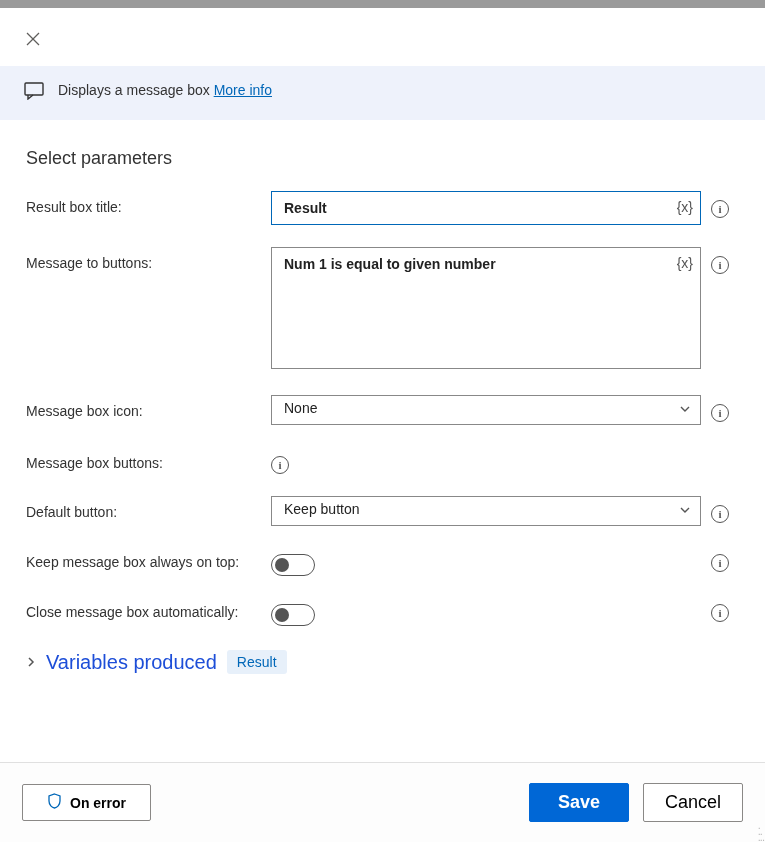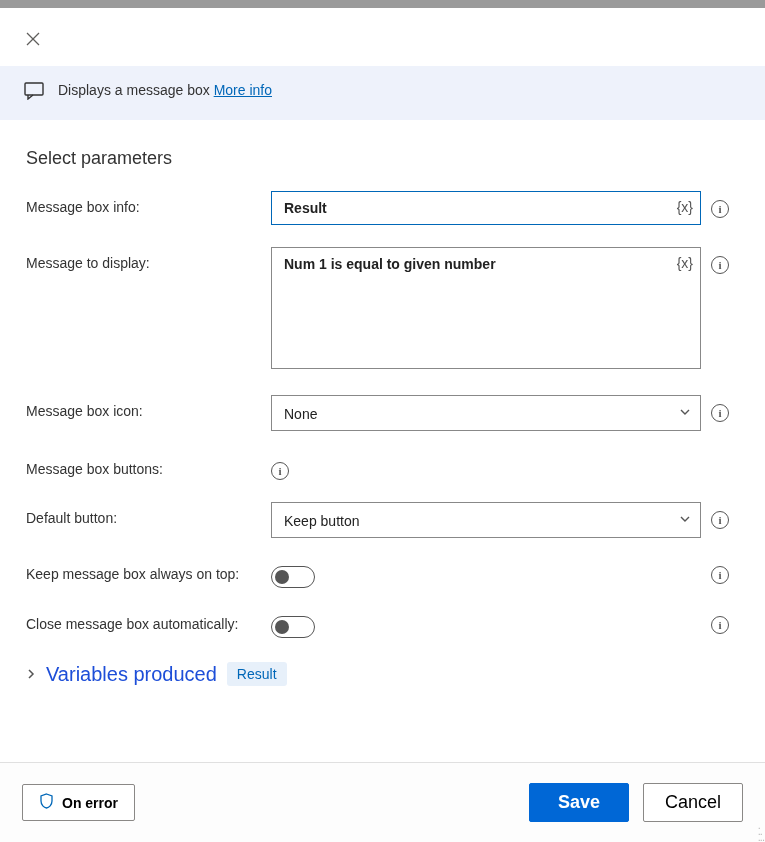--- a/index.html
+++ b/index.html
@@ -12,36 +12,36 @@
   .banner-icon { color: #333; }
   .banner-text { font-size: 14px; color: #333; }
   .banner-link { color: #0067b8; text-decoration: underline; cursor: pointer; }
   .section { padding: 28px 26px 8px 26px; }
   .section-title { font-size: 18px; color: #333; margin-bottom: 22px; font-weight: 400; }
   .row { display: grid; grid-template-columns: 235px 1fr 28px; column-gap: 10px; align-items: flex-start; margin-bottom: 22px; }
   .label { font-size: 14px; color: #333; padding-top: 8px; }
   .input { width: 100%; border: 1px solid #888; font-size: 14px; padding: 8px 34px 8px 12px; color: #222; outline: none; background:#fff; }
   .input.active { border-color: #0067b8; }
   .textarea { width: 100%; min-height: 122px; border: 1px solid #888; font-size: 14px; font-weight:600; padding: 8px 34px 6px 12px; color: #222; resize: none; font-family: inherit; background:#fff;}
-  .select { width: 100%; border: 1px solid #888; font-size: 14px; padding: 10px 34px 8px 12px; color: #222; background: #fff; position: relative; cursor: pointer; }
+  .select { width: 100%; border: 1px solid #888; font-size: 14px; padding: 4px 34px 8px 12px; color: #222; background: #fff; position: relative; cursor: pointer; }
   .select-wrap { position: relative; }
   .chevron { position: absolute; right: 10px; top: 50%; transform: translateY(-50%); color: #555; pointer-events:none;}
   .input-wrap { position: relative; }
   .var-btn { position: absolute; right: 6px; top: 6px; font-size: 14px; color: #555; cursor: pointer; padding: 2px; user-select:none;}
   .info-btn { width: 18px; height: 18px; border: 1.3px solid #555; border-radius: 50%; display: flex; align-items: center; justify-content: center; font-size: 11px; font-weight:600; color: #555; margin-top: 9px; cursor: pointer; font-family: serif; }
   .toggle { width: 44px; height: 22px; border: 1px solid #555; border-radius: 11px; background: #fff; position: relative; cursor: pointer; margin-top:6px;}
   .toggle-knob { width: 14px; height: 14px; background: #555; border-radius: 50%; position: absolute; top: 3px; left: 3px; }
   .varprod { display: flex; align-items: center; gap: 10px; padding: 6px 26px 20px 26px; }
   .chevron-right { color: #555; font-size:13px;}
   .varprod-label { font-size: 20px; font-weight: 400; color: #1d4ed8; }
   .varprod-chip { background: #e7f0fa; color: #0067b8; padding: 4px 10px; border-radius: 3px; font-size: 14px; font-weight:500;}
   .footer { position: absolute; bottom: 0; left: 0; right: 0; border-top: 1px solid #e0e0e0; padding: 20px 22px; display: flex; justify-content: space-between; align-items: center; background:#fdfdfd;}
   .btn { padding: 8px 20px; font-size: 18px; border: 1px solid #8a8886; background: #fff; cursor: pointer; border-radius:2px; min-width:100px; }
   .btn-primary { background: #0067d6; border-color: #0067d6; color: #fff; font-weight:600;}
-  .onerror-btn { display: inline-flex; align-items: center; gap: 8px; padding: 8px 16px; border: 1px solid #8a8886; background: #fff; cursor: pointer; font-size: 14px; font-weight:600; border-radius:2px;}
+  .onerror-btn { display: inline-flex; align-items: center; gap: 8px; padding: 8px 24px; border: 1px solid #8a8886; background: #fff; cursor: pointer; font-size: 14px; font-weight:600; border-radius:2px;}
   .shield { color: #0067b8; }
   .footer-right { display:flex; gap:14px; }
   .resize-grip { position:absolute; right:2px; bottom:2px; color:#bbb; font-size:11px; letter-spacing:-2px; line-height:6px;}
 </style>
 </head>
 <body>
 
 <div class="topstrip"></div>
 
 <div class="header">
@@ -62,30 +62,30 @@
   </span>
   <span class="banner-text">
     <span>Displays a message box </span><span class="banner-link">More info</span>
   </span>
 </div>
 
 <div class="section">
   <div class="section-title">Select parameters</div>
 
   <div class="row">
-    <div class="label">Message box info:</div>
+    <div class="label">Result box title:</div>
     <div class="input-wrap">
       <input class="input active" style="font-weight: 600;" value="Result">
       <span class="var-btn">{x}</span>
     </div>
     <div class="info-btn">i</div>
   </div>
 
   <div class="row">
-    <div class="label">Message to display:</div>
+    <div class="label">Message to buttons:</div>
     <div class="input-wrap">
       <textarea class="textarea" style="">Num 1 is equal to given number</textarea>
       <span class="var-btn">{x}</span>
     </div>
     <div class="info-btn">i</div>
   </div>
 
   <div class="row">
     <div class="label">Message box icon:</div>
     <div class="select-wrap">

